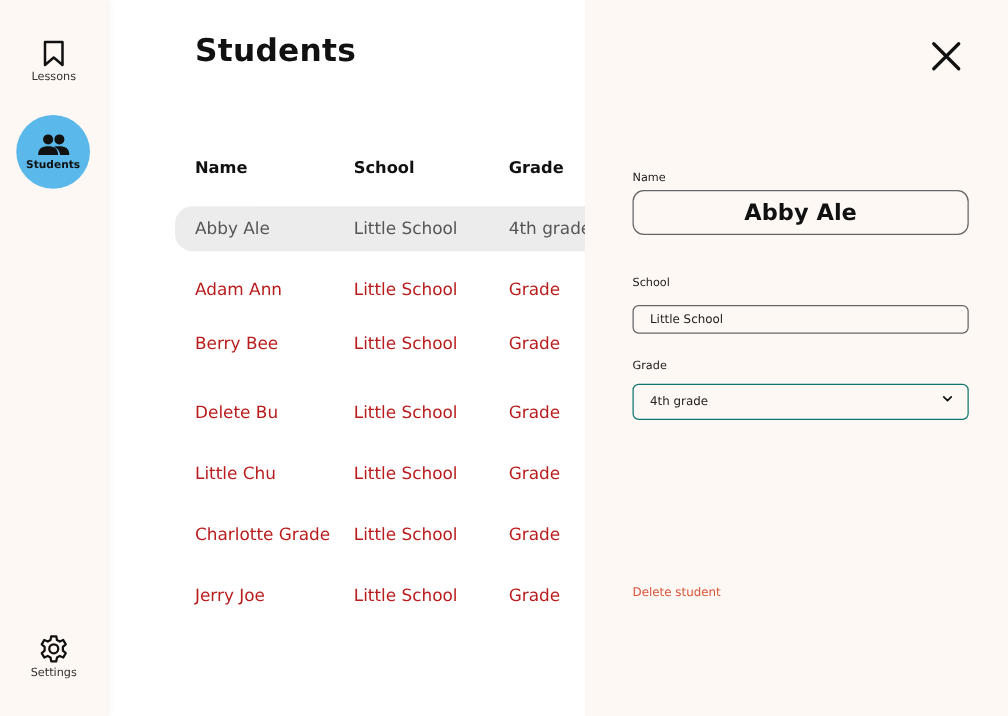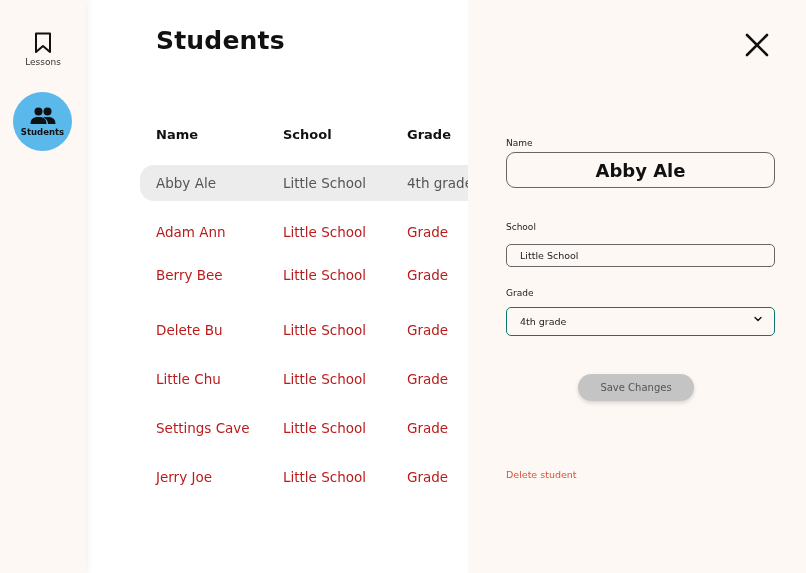--- a/index.html
+++ b/index.html
@@ -101,20 +101,27 @@
   <div class="nav-item nav-students">
     <svg width="26" height="18" viewBox="0 0 26 18">
       <circle cx="8.5" cy="4.5" r="4" fill="#111"></circle>
       <circle cx="17.5" cy="4.5" r="4" fill="#111"></circle>
       <path d="M0.5 17 C0.5 11.5 4 10 8.5 10 C13 10 16.5 11.5 16.5 17 Z" fill="#111"></path>
       <path d="M13 10.3 C14.5 10 16 10 17.5 10 C22 10 25.5 11.5 25.5 17 H18 C18 14 16 11.5 13 10.3 Z" fill="#111"></path>
     </svg>
     <span class="label">Students</span>
   </div>
 
+  <div class="nav-item nav-settings">
+    <svg width="24" height="24" viewBox="0 0 24 24">
+      <path fill="none" stroke="#111" stroke-width="1.8" stroke-linejoin="round" d="M10 2 H14 L14.6 5 L16.8 6.2 L19.6 5 L21.6 8.5 L19.3 10.5 V13.5 L21.6 15.5 L19.6 19 L16.8 17.8 L14.6 19 L14 22 H10 L9.4 19 L7.2 17.8 L4.4 19 L2.4 15.5 L4.7 13.5 V10.5 L2.4 8.5 L4.4 5 L7.2 6.2 L9.4 5 Z"></path>
+      <circle cx="12" cy="12" r="3.6" fill="none" stroke="#111" stroke-width="1.8"></circle>
+    </svg>
+    <span class="label">Settings</span>
+  </div>
 </nav>
 
 <main class="main">
   <h1 class="page-title">Students</h1>
 
   <div class="table-header">
     <span class="th" style="left:70px">Name</span>
     <span class="th" style="left:197px">School</span>
     <span class="th" style="left:321px">Grade</span>
   </div>
@@ -138,21 +145,21 @@
     <span class="cell c-name">Delete Bu</span>
     <span class="cell c-school">Little School</span>
     <span class="cell c-grade">Grade</span>
   </div>
   <div class="row" style="top:361px">
     <span class="cell c-name">Little Chu</span>
     <span class="cell c-school">Little School</span>
     <span class="cell c-grade">Grade</span>
   </div>
   <div class="row" style="top:410px">
-    <span class="cell c-name">Settings Cave</span>
+    <span class="cell c-name">Charlotte Grade</span>
     <span class="cell c-school">Little School</span>
     <span class="cell c-grade">Grade</span>
   </div>
   <div class="row" style="top:459px">
     <span class="cell c-name">Jerry Joe</span>
     <span class="cell c-school">Little School</span>
     <span class="cell c-grade">Grade</span>
   </div>
 </main>
 
@@ -170,16 +177,15 @@
   <div class="school-input">Little School</div>
 
   <span class="field-label" style="top:288px">Grade</span>
   <div class="grade-select">
     <span>4th grade</span>
     <svg class="chev" viewBox="0 0 10 10">
       <path d="M2 3.5 L5 6.5 L8 3.5" fill="none" stroke="#111" stroke-width="1.4" stroke-linecap="round" stroke-linejoin="round"></path>
     </svg>
   </div>
 
-  <div class="save-btn">Save Changes</div>
 
   <span class="delete-link">Delete student</span>
 </aside>
 
 </body></html>

